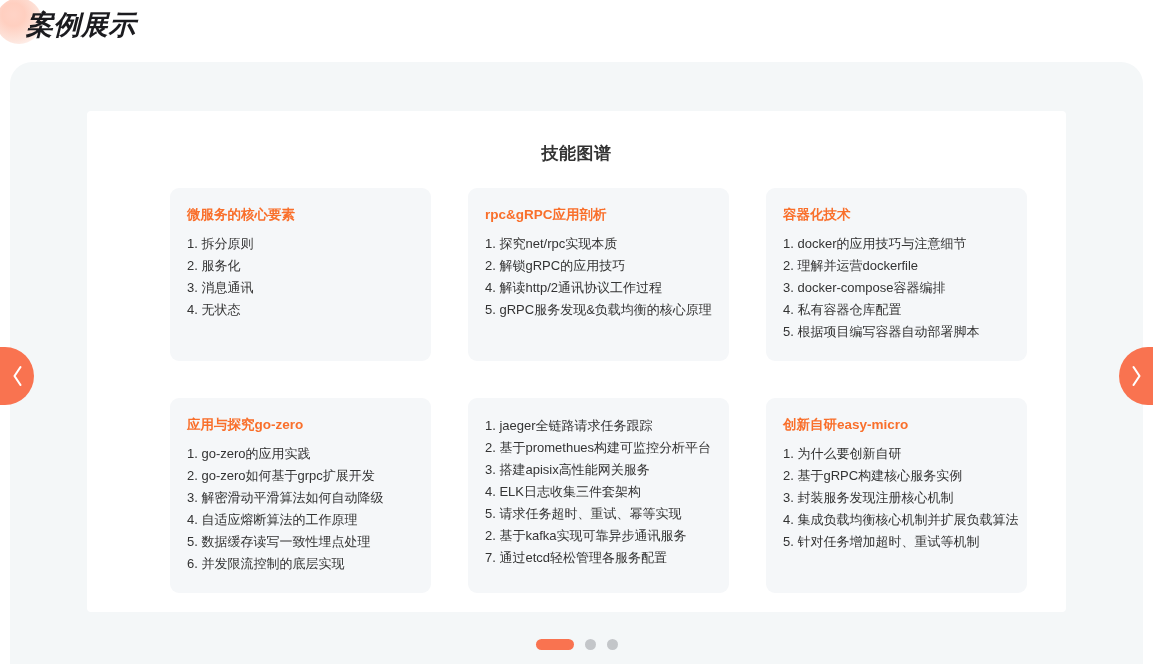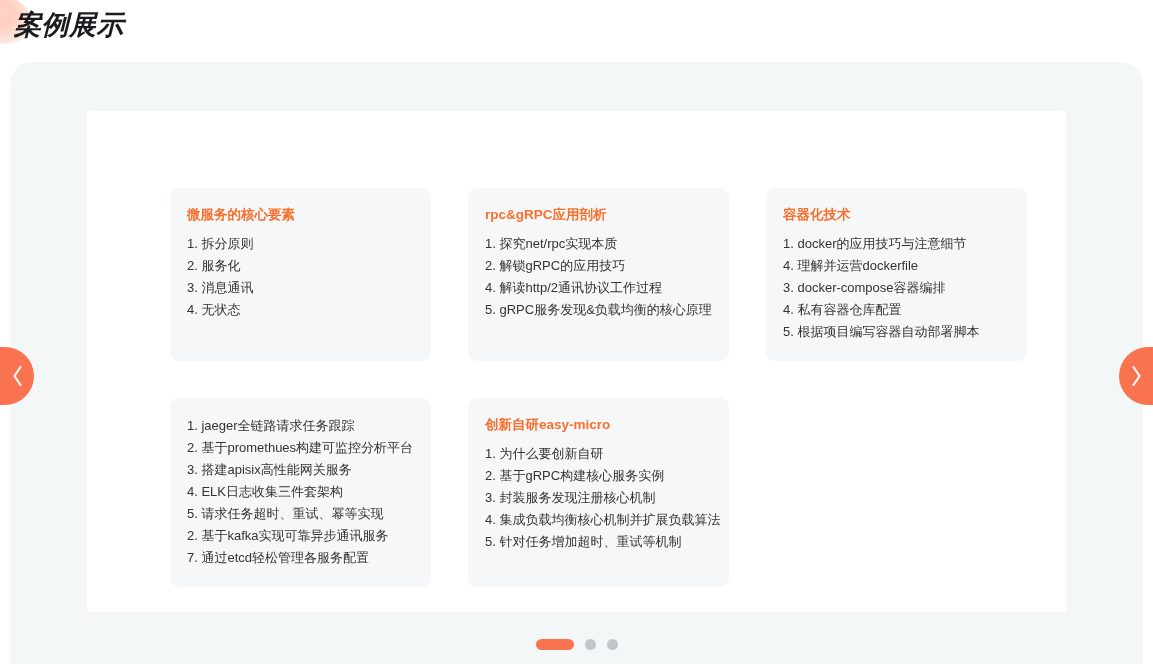--- a/index.html
+++ b/index.html
@@ -11,21 +11,21 @@
     height: 664px;
     background: #ffffff;
     font-family: "Liberation Sans", "DejaVu Sans", sans-serif;
     overflow: hidden;
     position: relative;
   }
 
   
   .page-header {
     position: absolute;
-    left: 0;
+    left: 12px;
     top: 0;
     width: 956px;
     height: 62px;
   }
   .header-blob {
     position: absolute;
     left: -16px;
     top: -2px;
     width: 46px;
     height: 46px;
@@ -178,20 +178,21 @@
 
 <div class="page-header">
   <div class="header-blob"></div>
   <div class="page-title">案例展示</div>
 </div>
 
 <div class="panel">
 
   <div class="inner-card">
 
+    <div class="section-title">技能图谱</div>
 
     <div class="card-grid">
 
       <div class="topic-card row-1-card">
         <div class="topic-card-title">微服务的核心要素</div>
         <ul class="topic-list">
           <li>1. 拆分原则</li>
           <li>2. 服务化</li>
           <li>3. 消息通讯</li>
           <li>4. 无状态</li>
@@ -205,27 +206,38 @@
           <li>2. 解锁gRPC的应用技巧</li>
           <li>4. 解读http/2通讯协议工作过程</li>
           <li>5. gRPC服务发现&amp;负载均衡的核心原理</li>
         </ul>
       </div>
 
       <div class="topic-card row-1-card">
         <div class="topic-card-title">容器化技术</div>
         <ul class="topic-list">
           <li>1. docker的应用技巧与注意细节</li>
-          <li>4. 理解并运营dockerfile</li>
+          <li>2. 理解并运营dockerfile</li>
           <li>3. docker-compose容器编排</li>
           <li>4. 私有容器仓库配置</li>
           <li>5. 根据项目编写容器自动部署脚本</li>
         </ul>
       </div>
 
+      <div class="topic-card">
+        <div class="topic-card-title">应用与探究go-zero</div>
+        <ul class="topic-list">
+          <li>1. go-zero的应用实践</li>
+          <li>2. go-zero如何基于grpc扩展开发</li>
+          <li>3. 解密滑动平滑算法如何自动降级</li>
+          <li>4. 自适应熔断算法的工作原理</li>
+          <li>5. 数据缓存读写一致性埋点处理</li>
+          <li>6. 并发限流控制的底层实现</li>
+        </ul>
+      </div>
 
       <div class="topic-card">
         <ul class="topic-list">
           <li>1. jaeger全链路请求任务跟踪</li>
           <li>2. 基于promethues构建可监控分析平台</li>
           <li>3. 搭建apisix高性能网关服务</li>
           <li>4. ELK日志收集三件套架构</li>
           <li>5. 请求任务超时、重试、幂等实现</li>
           <li>2. 基于kafka实现可靠异步通讯服务</li>
           <li>7. 通过etcd轻松管理各服务配置</li>

